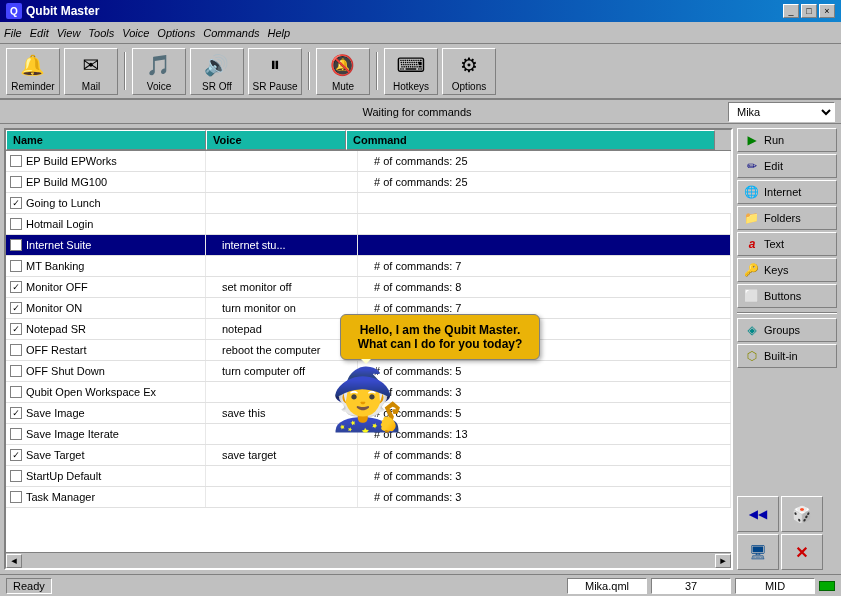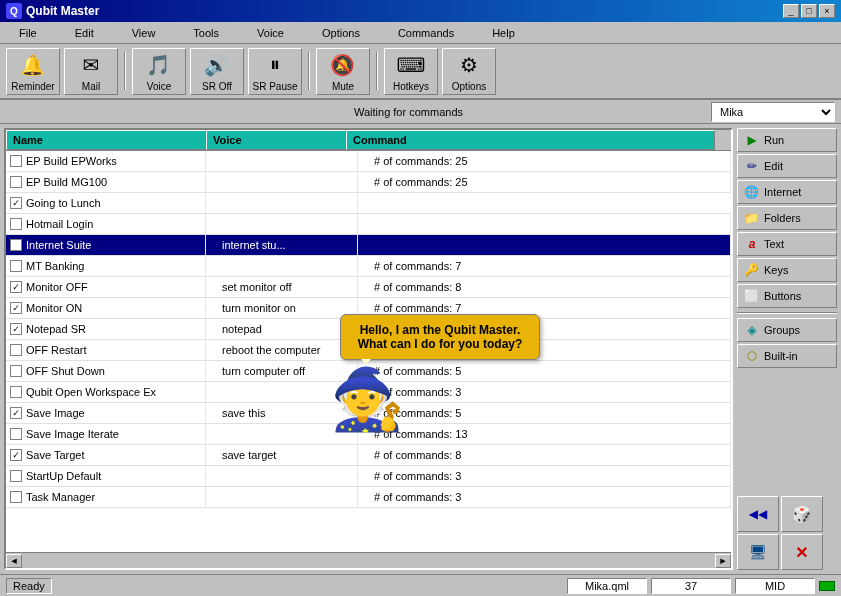--- a/index.html
+++ b/index.html
@@ -26,23 +26,24 @@
     
     .menu-bar {
       background: #c0c0c0;
       border-bottom: 1px solid #808080;
       display: flex;
       padding: 2px 0;
       height: 22px;
       align-items: center;
     }
     .menu-item {
-      padding: 2px 19px;
+      padding: 2px 4px;
       cursor: pointer;
       font-size: 11px;
+      font-style: italic;
     }
     
     
     .toolbar {
       background: #c0c0c0;
       border-bottom: 2px solid #808080;
       display: flex;
       align-items: center;
       padding: 4px 6px;
       gap: 4px;
@@ -71,21 +72,21 @@
       padding: 2px 6px;
       height: 24px;
     }
     .status-text { font-size: 11px; flex: 1; text-align: center; }
     .dropdown-select {
       border: 1px solid; border-color: #808080 #ffffff #ffffff #808080;
       background: white;
       padding: 1px 4px;
       font-size: 11px;
       height: 20px;
-      width: 124px;
+      width: 107px;
     }
     
     
     .main-content {
       display: flex;
       height: calc(596px - 22px - 22px - 56px - 24px - 22px);
       background: #c0c0c0;
     }
     
     

